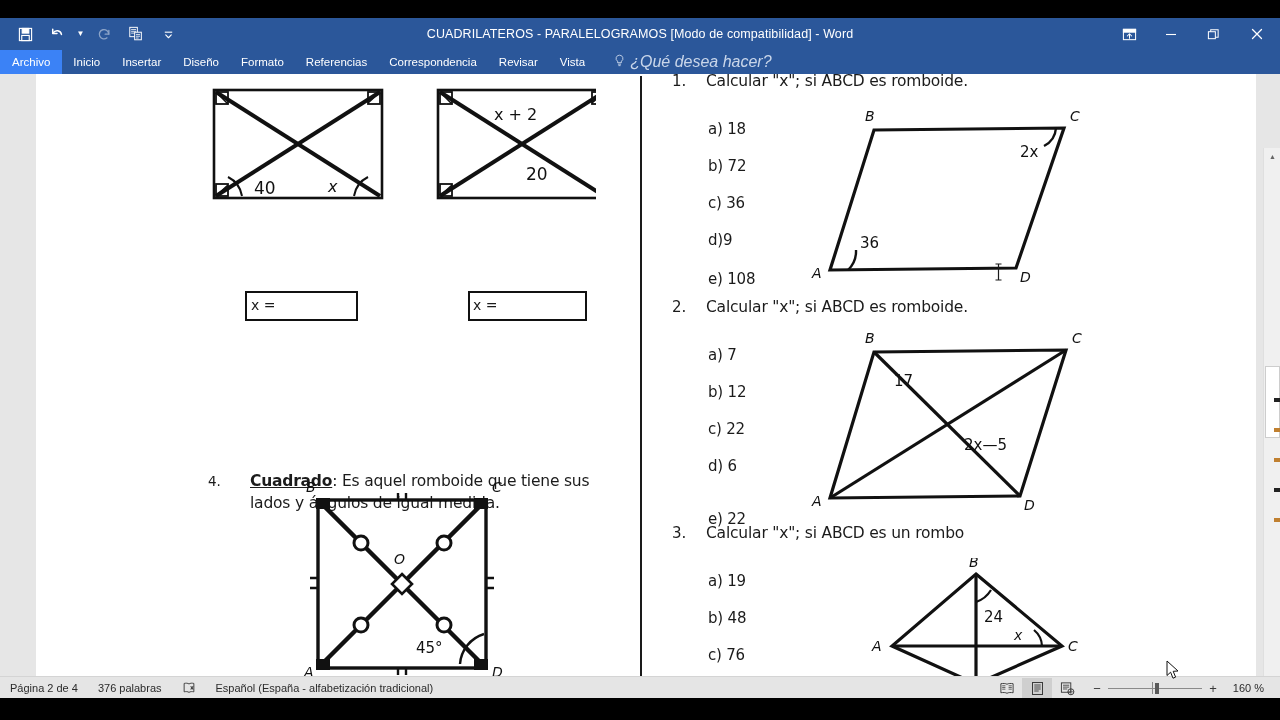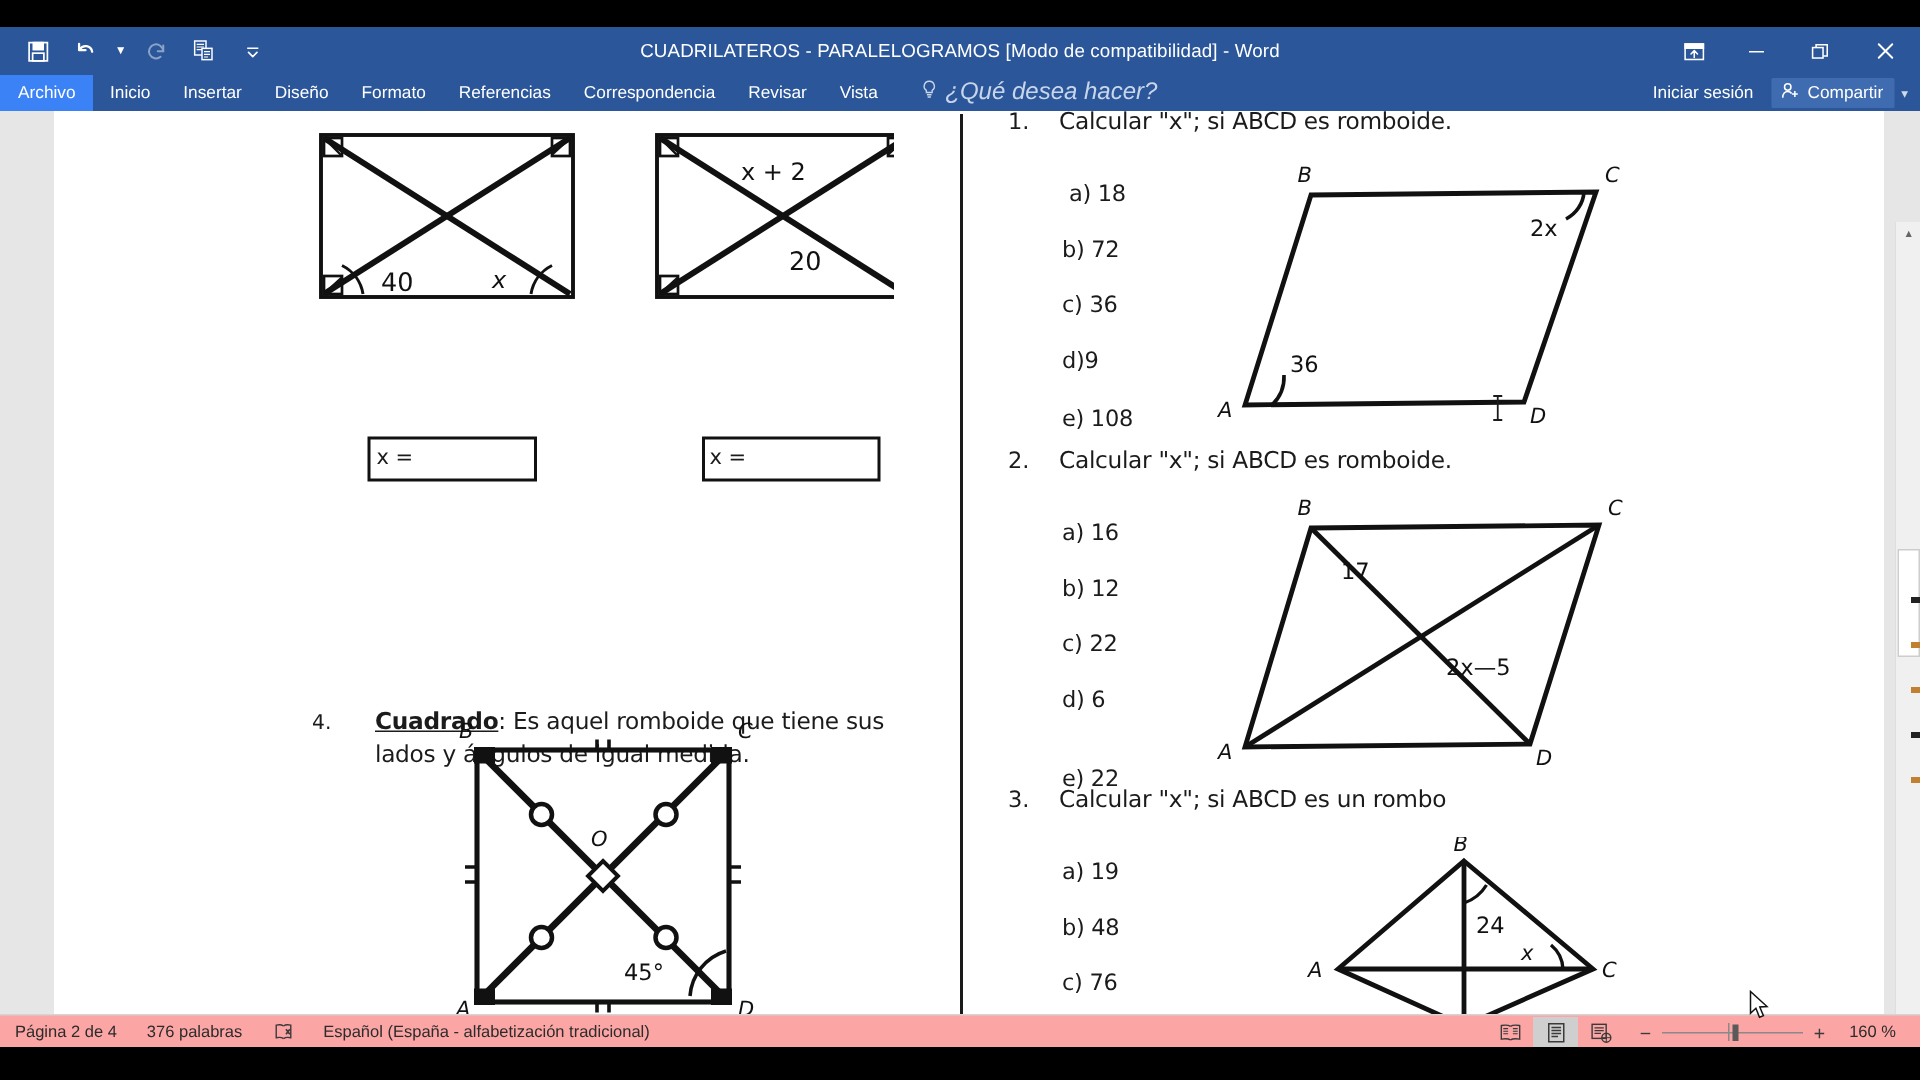--- a/index.html
+++ b/index.html
@@ -100,21 +100,21 @@
   .q-title { font-size: 15.5px; letter-spacing: -0.2px; }
   .opt { font-size: 15px; line-height: 1; letter-spacing: -0.2px; }
 
   .textblock { font-size: 15.5px; line-height: 1.45; letter-spacing: -0.2px; }
   .u-bold { font-weight: bold; text-decoration: underline; text-align: center; }
   .fignum { font-size: 13.5px; }
 
   
   .statusbar {
     position: absolute; left: 0; top: 676px; width: 1280px; height: 22px;
-    background: #fca5a5; border-top: 1px solid #d4d4d4;
+    background: #e5e5e5; border-top: 1px solid #d4d4d4;
     display: flex; align-items: center;
     font-size: 11px; color: #2b2b2b;
   }
   .sb-item { padding: 0 10px; white-space: nowrap; display: flex; align-items: center; gap: 6px; }
   .sb-right { position: absolute; right: 4px; top: 0; height: 22px; display: flex; align-items: center; gap: 0px; }
   .view-btn {
     width: 30px; height: 20px; display: flex; align-items: center; justify-content: center;
     color: #3a3a3a;
   }
   .view-btn.active { background: #cfcfcf; }
@@ -238,34 +238,20 @@
     <div class="tellme">
       <span>
         <svg width="11" height="13" viewBox="0 0 12 14" fill="none" stroke="#c9d6ea" stroke-width="1">
           <path d="M6 1.2 A3.6 3.6 0 0 1 8.1 7.8 L8.1 9.4 L3.9 9.4 L3.9 7.8 A3.6 3.6 0 0 1 6 1.2 Z"></path>
           <path d="M4.3 11h3.4M4.8 12.6h2.4"></path>
         </svg>
       </span>
       <span>¿Qué desea hacer?</span>
     </div>
 
-    <div class="ribbon-right">
-      <div class="signin">Iniciar sesión</div>
-      <div class="share">
-        <span>
-          <svg width="13" height="13" viewBox="0 0 14 14" fill="none" stroke="#fff" stroke-width="1.1">
-            <circle cx="5.2" cy="4.3" r="2.3"></circle>
-            <path d="M1.6 12 C1.6 8.9 3.2 7.6 5.2 7.6 C6.4 7.6 7.4 8.1 8 9"></path>
-            <path d="M10.3 7.2 v4.2 M8.2 9.3 h4.2"></path>
-          </svg>
-        </span>
-        <span>Compartir</span>
-      </div>
-      <div class="ribbon-caret">▾</div>
-    </div>
   </div>
 
   <div class="workspace">
     <div class="page">
       <div class="col-divider"></div>
 
       <div class="doc">
 
         <svg width="420" height="180" viewBox="0 0 420 180" style="position:absolute; left:140px; top:8px;">
 
@@ -346,21 +332,21 @@
         </svg>
       </div>
 
       <div class="doc">
 
         <div style="position:absolute; left:636px; top:-2px; display:flex; align-items:baseline;">
           <span class="q-num">1.</span>
           <span class="q-title">Calcular "x"; si ABCD es romboide.</span>
         </div>
         <div style="position:absolute; left:672px; top:48px;">
-          <div class="opt" style="margin-bottom:22px;text-align:center;">a) 18</div>
+          <div class="opt" style="margin-bottom:22px;">a) 18</div>
           <div class="opt" style="margin-bottom:22px;">b) 72</div>
           <div class="opt" style="margin-bottom:22px;">c) 36</div>
           <div class="opt" style="margin-bottom:24px;">d)9</div>
           <div class="opt">e) 108</div>
         </div>
         <svg width="290" height="200" viewBox="0 0 290 200" style="position:absolute; left:772px; top:30px;">
           <g stroke="#111" fill="none" stroke-width="3.2">
             <path d="M66 26 L256 24 L208 164 L22 166 Z"></path>
             <path d="M248 24 A22 22 0 0 1 236 42" stroke-width="2.4"></path>
             <path d="M40 166 A26 26 0 0 0 48 146" stroke-width="2.4"></path>
@@ -371,21 +357,21 @@
           <text x="212" y="178" font-size="14" font-style="italic" fill="#111" font-family="DejaVu Sans, sans-serif">D</text>
           <text x="212" y="53" font-size="15" fill="#111" font-family="DejaVu Sans, sans-serif">2x</text>
           <text x="52" y="144" font-size="15" fill="#111" font-family="DejaVu Sans, sans-serif">36</text>
         </svg>
 
         <div style="position:absolute; left:636px; top:224px; display:flex; align-items:baseline;">
           <span class="q-num">2.</span>
           <span class="q-title">Calcular "x"; si ABCD es romboide.</span>
         </div>
         <div style="position:absolute; left:672px; top:274px;">
-          <div class="opt" style="margin-bottom:22px;">a) 16</div>
+          <div class="opt" style="margin-bottom:22px;">a) 7</div>
           <div class="opt" style="margin-bottom:22px;">b) 12</div>
           <div class="opt" style="margin-bottom:22px;">c) 22</div>
           <div class="opt" style="margin-bottom:38px;">d) 6</div>
           <div class="opt">e) 22</div>
         </div>
         <svg width="290" height="190" viewBox="0 0 290 190" style="position:absolute; left:772px; top:256px;">
           <g stroke="#111" fill="none" stroke-width="3.2">
             <path d="M66 22 L258 20 L212 166 L22 168 Z"></path>
             <path d="M66 22 L212 166"></path>
             <path d="M22 168 L258 20"></path>

